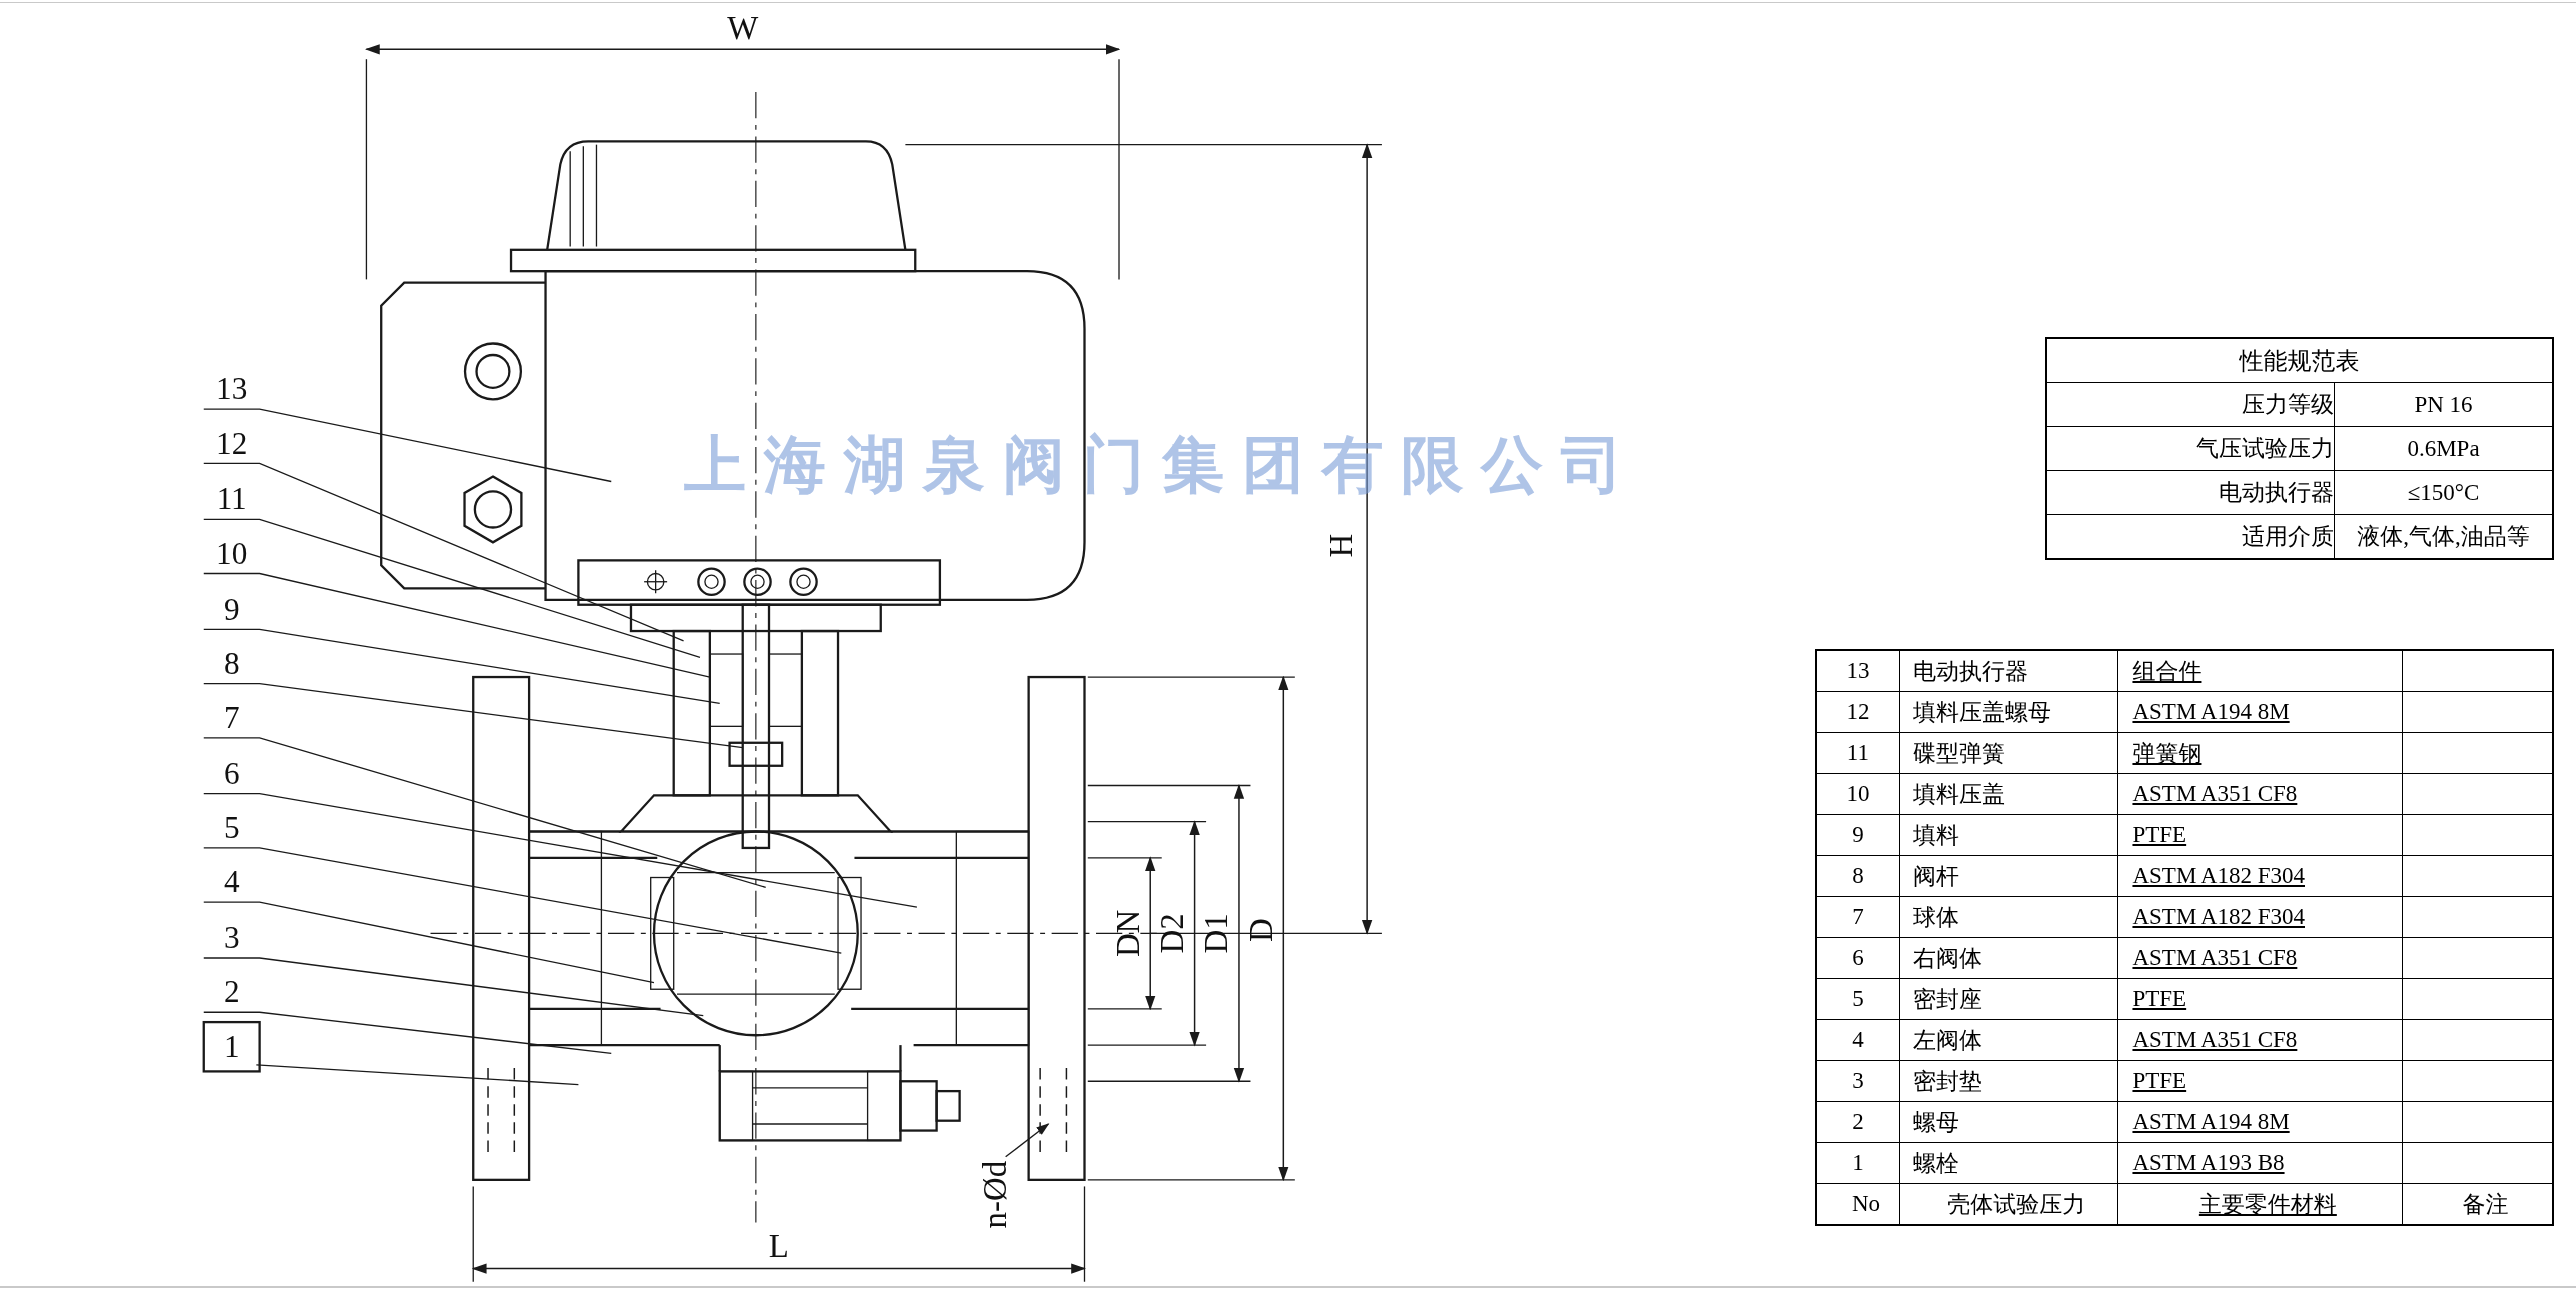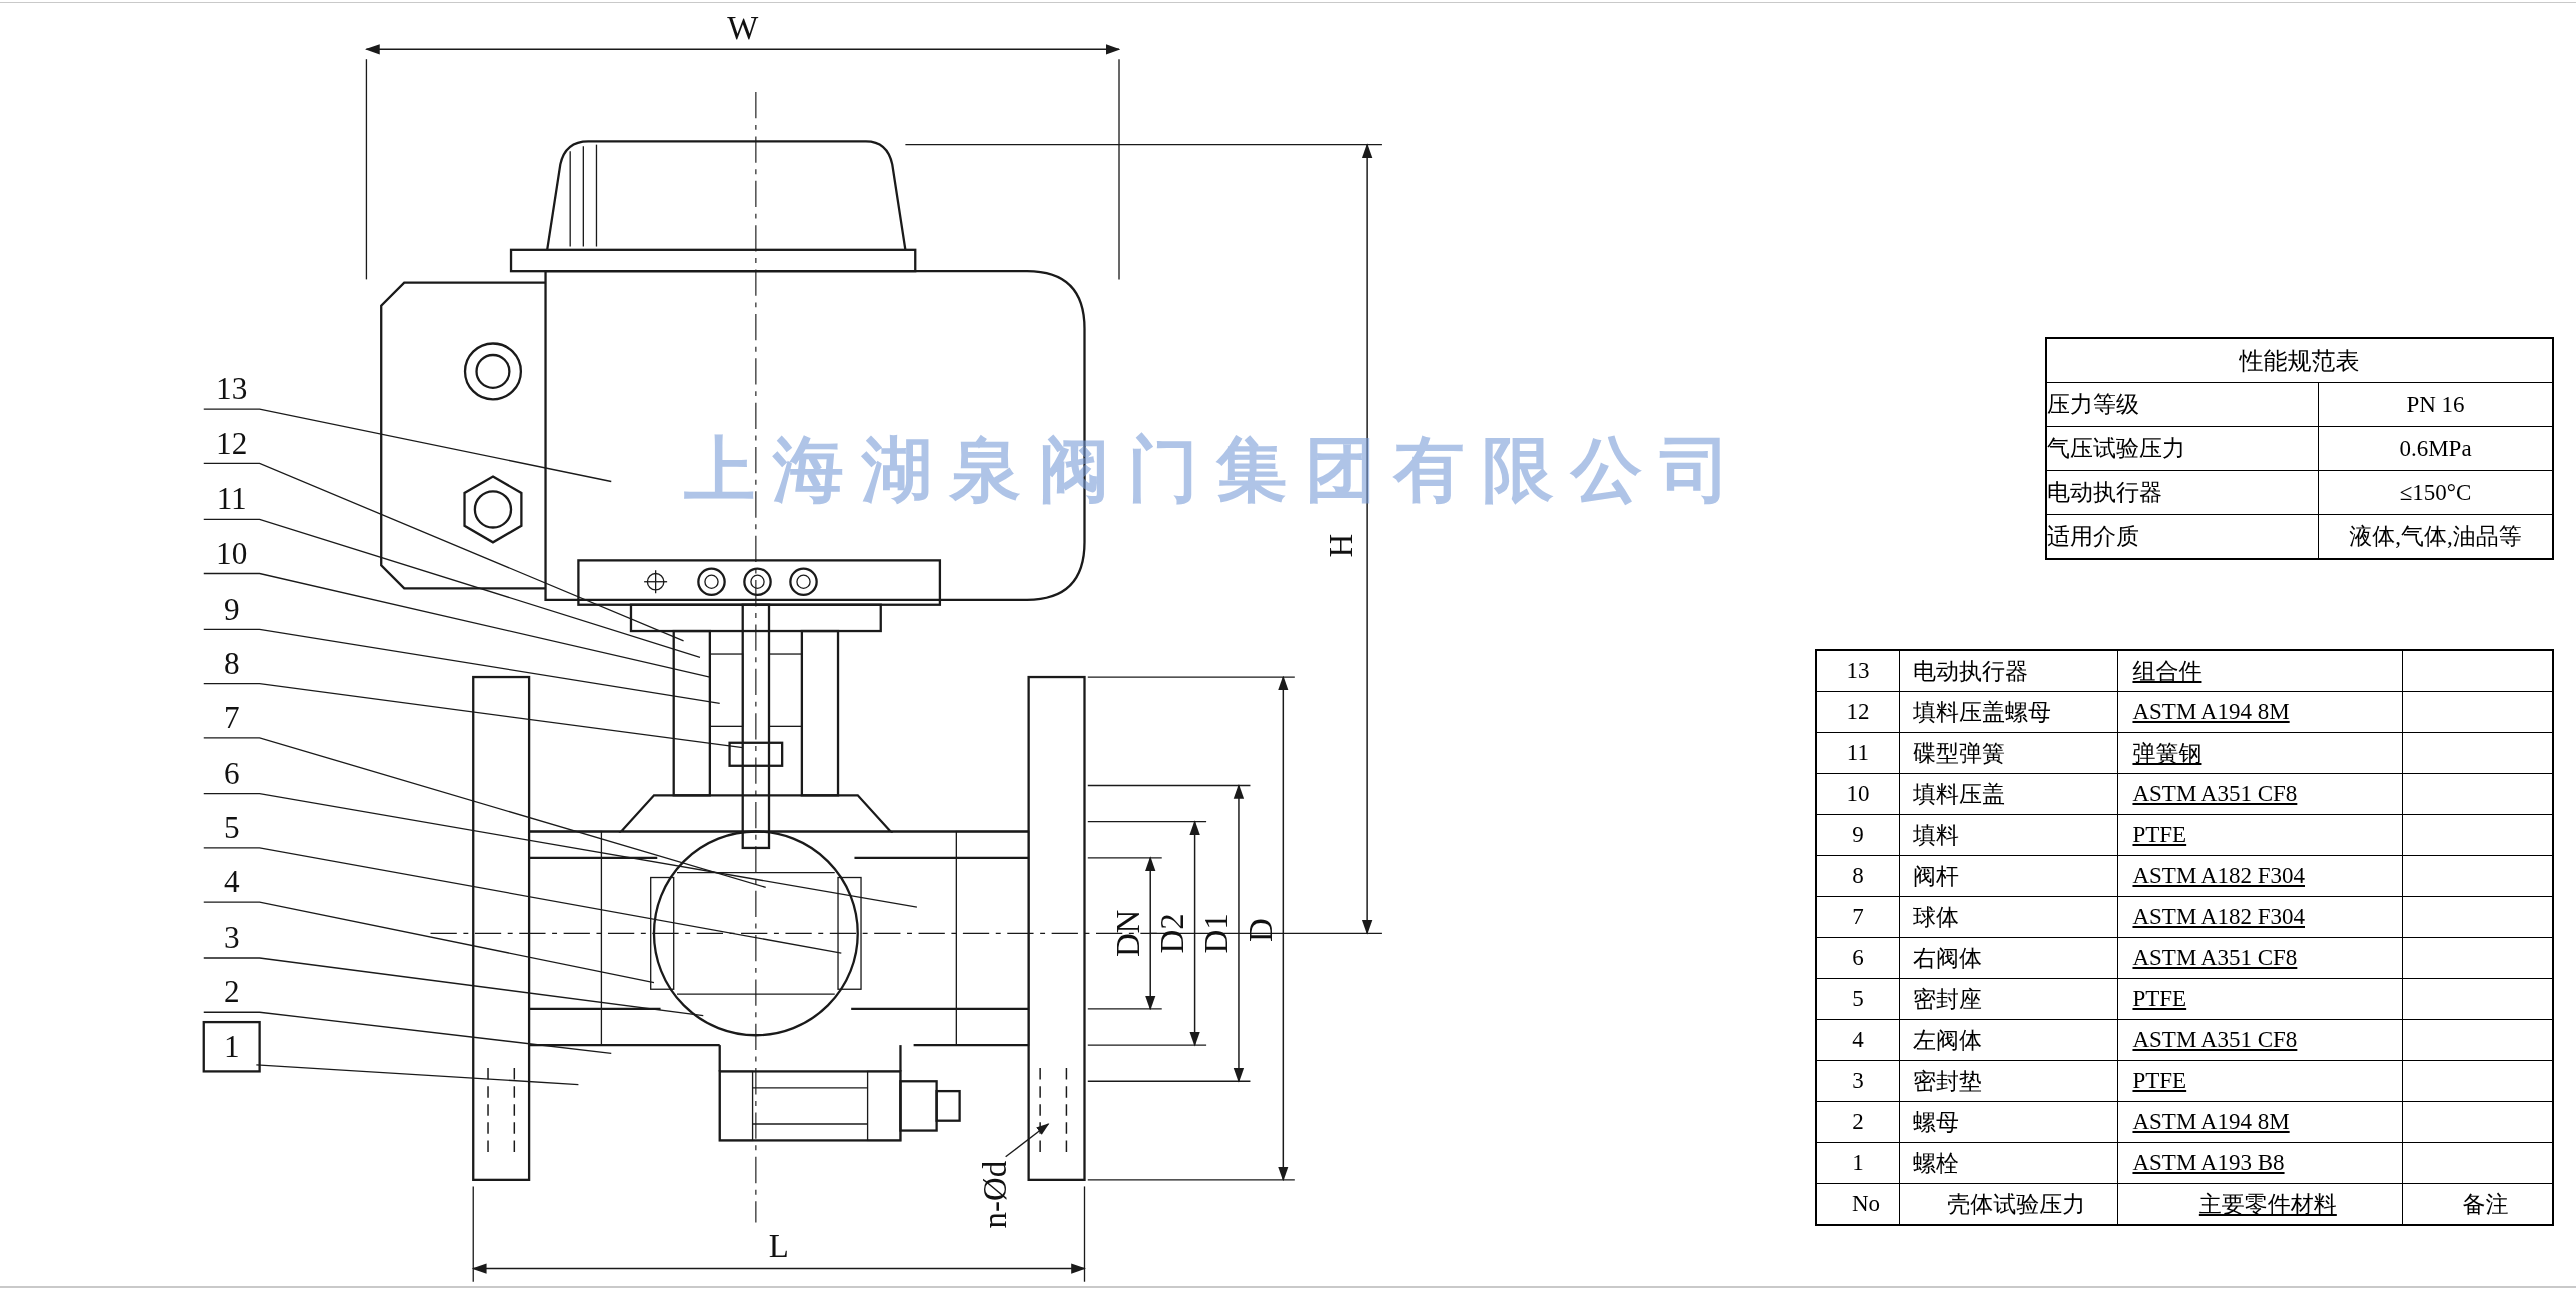--- a/index.html
+++ b/index.html
@@ -15,32 +15,32 @@
   .t{fill:none;stroke:#1a1a1a;stroke-width:0.8;}
   .d{fill:none;stroke:#1a1a1a;stroke-width:0.9;}
   .cl{fill:none;stroke:#1a1a1a;stroke-width:0.7;stroke-dasharray:16 4 3 4;}
   .hd{fill:none;stroke:#1a1a1a;stroke-width:0.9;stroke-dasharray:7 4;}
   svg.drawing text{fill:#111;font-family:"Liberation Serif",serif;}
   .dim{font-size:20px;}
   .pn{font-size:19px;text-anchor:middle;}
 
   
   .watermark{position:absolute;left:684px;top:423px;z-index:2;white-space:nowrap;
-             font-size:71px;font-weight:700;letter-spacing:17.7px;
+             font-size:62px;font-weight:700;letter-spacing:17.7px;
              color:rgba(118,153,214,0.58);text-align:right;}
 
   
   table{position:absolute;border-collapse:collapse;z-index:3;background:transparent;
         font-family:"Liberation Serif",serif;}
   table.spec{left:2045px;top:337px;width:509px;font-size:23px;border:2.2px solid #000;}
   table.parts{left:1815px;top:649px;width:739px;font-size:23px;border:2.2px solid #000;}
   td{border:1.8px solid #000;vertical-align:middle;padding:0;}
   .spec td{height:43px;}
   .spec .title{text-align:center;font-size:24px;}
-  .spec .lbl{width:271px;padding-left:0;}
+  .spec .lbl{width:271px;padding-left:16px;text-align:right;}
   .spec .val{text-align:center;}
   .parts td{height:40px;}
   .c-no{width:71px;text-align:center;}
   .c-name{width:225px;padding-left:13.2px;}
   .c-mat{width:296px;padding-left:14.7px;text-decoration:underline;}
   .c-rem{width:148px;text-align:center;}
   .parts tr.footer td{text-align:center;padding-left:16px;}
 </style>
 </head>
 <body>

